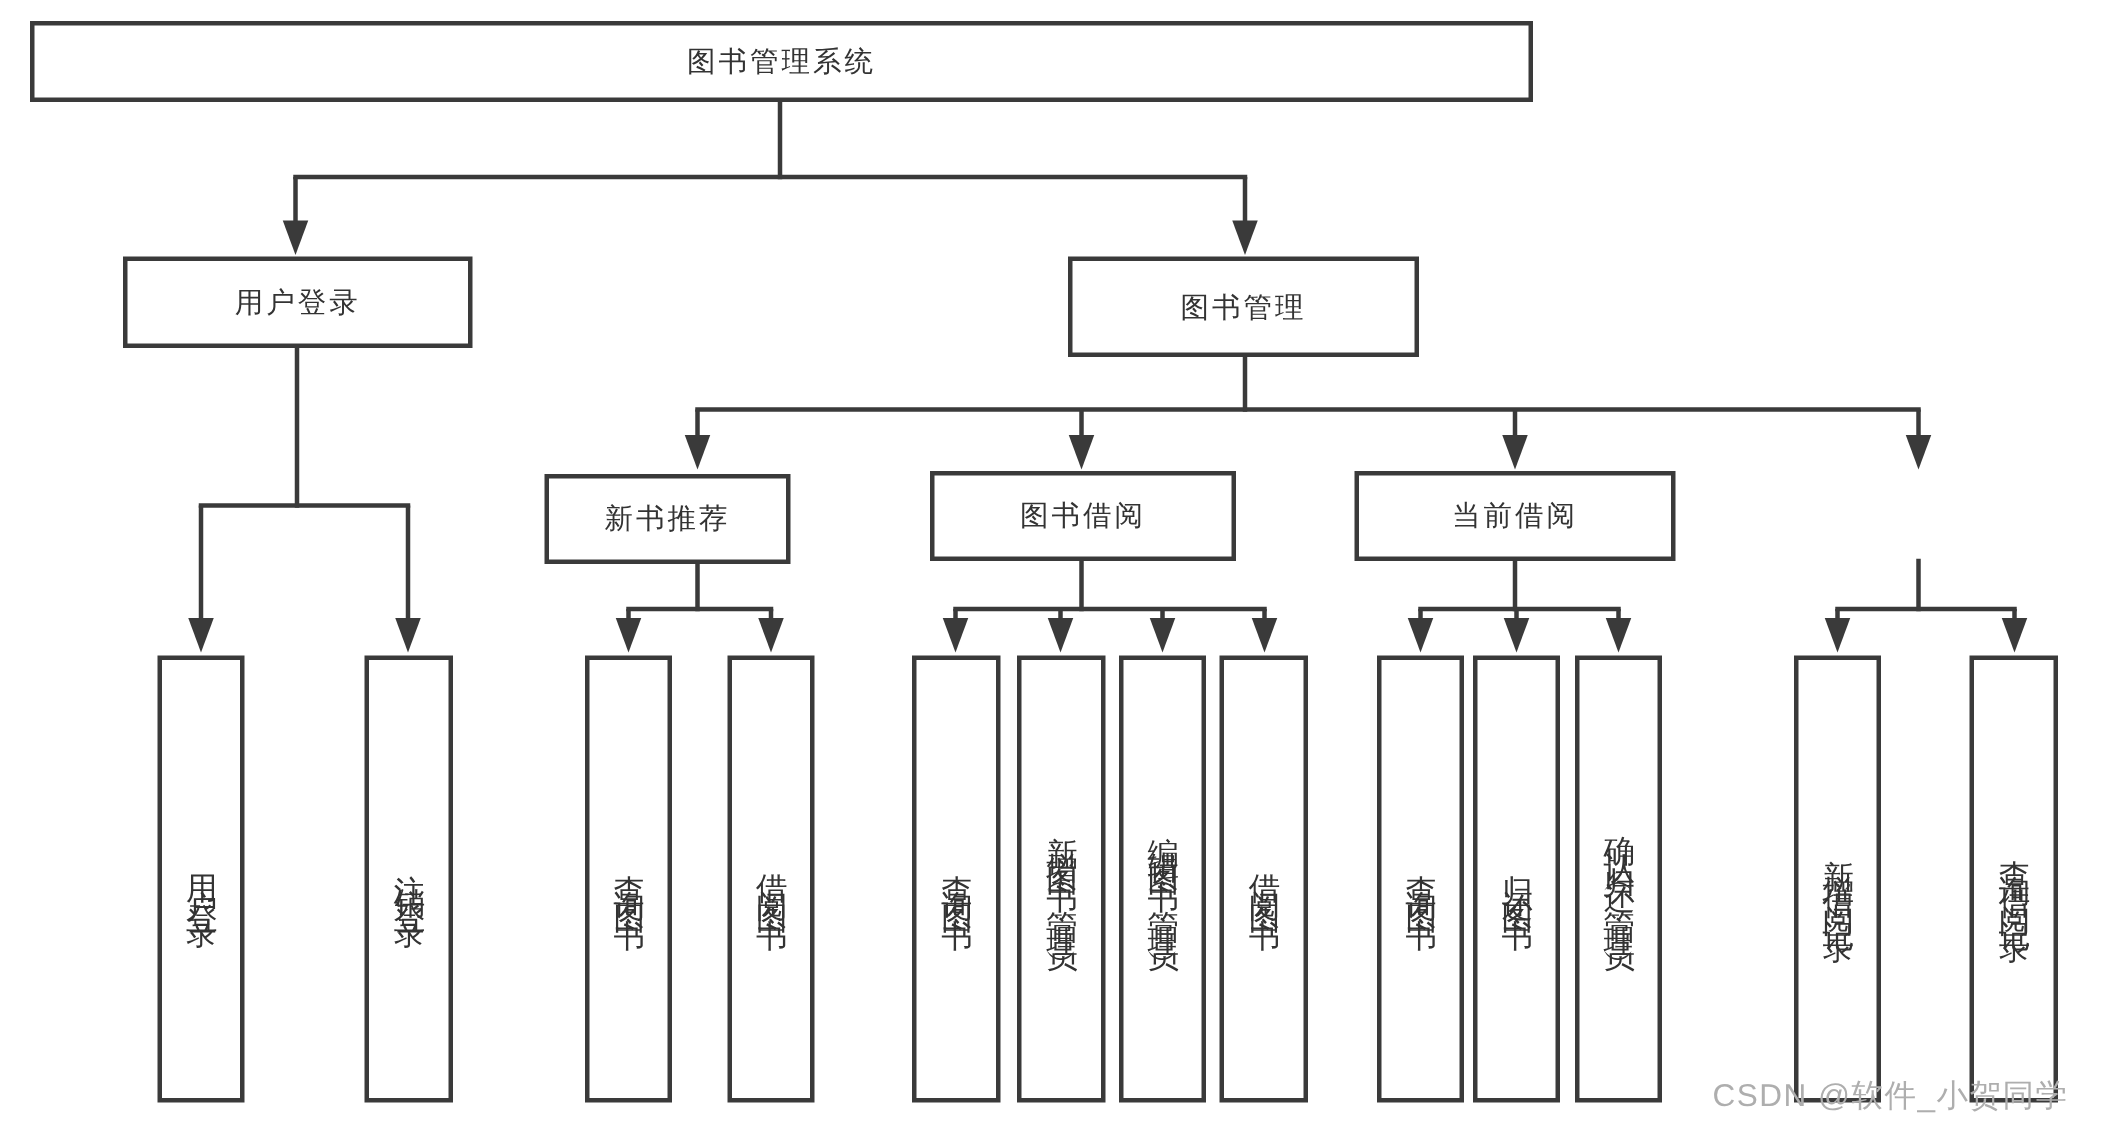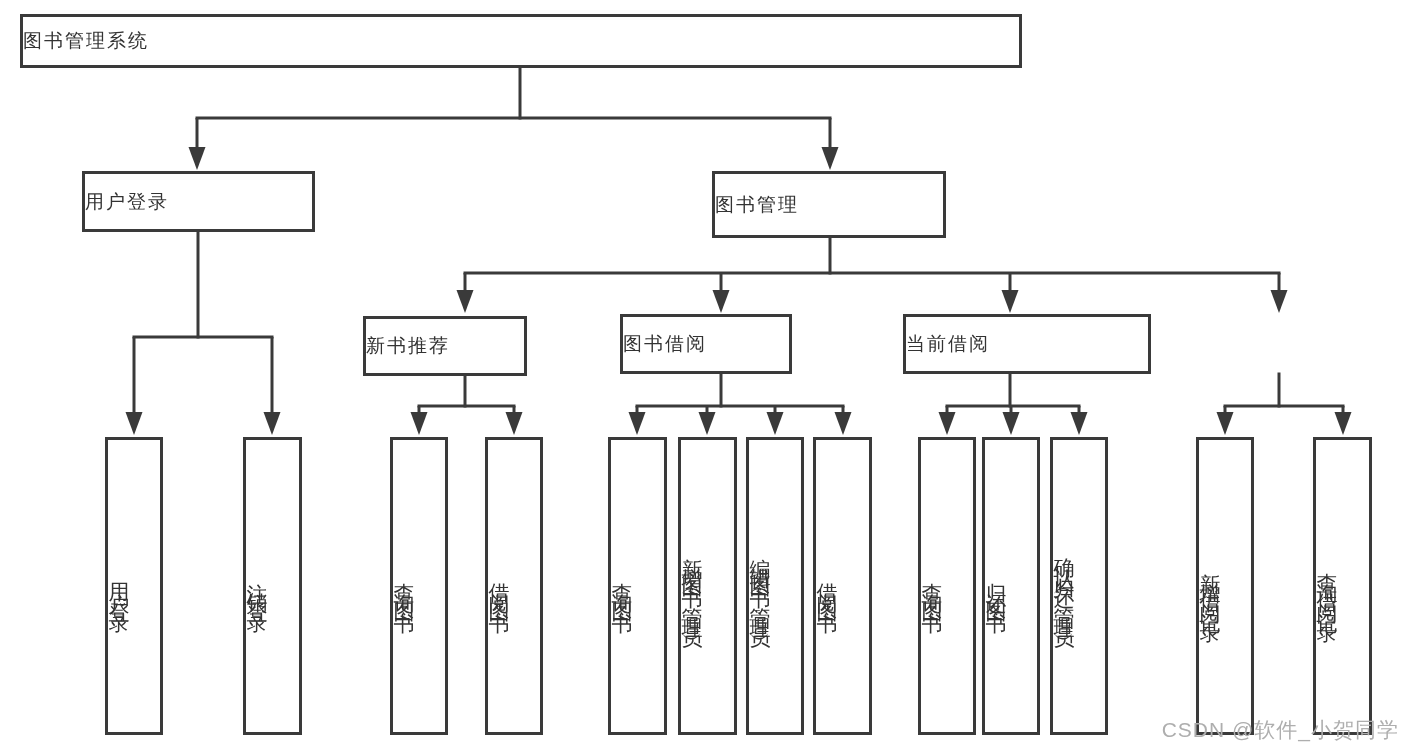--- a/index.html
+++ b/index.html
@@ -20,39 +20,39 @@
     overflow:hidden;
   }
   #connectors{
     position:absolute;left:0;top:0;width:1405px;height:747px;
     pointer-events:none;
   }
   .node{
     position:absolute;
     background:var(--box-bg);
     border:3px solid var(--line);
-    display:flex;align-items:center;
+    display:flex;align-items:center;justify-content:center;
     color:var(--text);
     z-index:2;
   }
   .hbox span{
     font-size:19px;
     letter-spacing:2px;
     white-space:nowrap;
   }
   .vbox span{
     writing-mode:vertical-rl;
     text-orientation:mixed;
     font-size:21px;
     letter-spacing:10px;
     line-height:1.1;
   }
   .watermark{
     position:absolute;
-    right:6px;bottom:3px;
+    right:26px;bottom:3px;
     font-size:21px;
     color:var(--wm);
     letter-spacing:1px;
     z-index:10;
     white-space:nowrap;
   }
 </style>
 </head>
 <body>
 
@@ -120,24 +120,24 @@
   <div class="node hbox" style="left:82px;top:171px;width:233px;height:61px">
     <span>用户登录</span>
   </div>
   <div class="node hbox" style="left:712px;top:171px;width:234px;height:67px">
     <span>图书管理</span>
   </div>
 
   <div class="node hbox" style="left:363px;top:316px;width:164px;height:60px">
     <span>新书推荐</span>
   </div>
-  <div class="node hbox" style="left:620px;top:314px;width:172px;height:60px">
+  <div class="node hbox" style="left:620px;top:314px;width:204px;height:60px">
     <span>图书借阅</span>
   </div>
-  <div class="node hbox" style="left:903px;top:314px;width:248px;height:60px">
+  <div class="node hbox" style="left:903px;top:314px;width:214px;height:60px">
     <span>当前借阅</span>
   </div>
 
   <div class="node vbox" style="left:105px;top:437px;width:58px;height:298px">
     <span>用户登录</span>
   </div>
   <div class="node vbox" style="left:243px;top:437px;width:59px;height:298px">
     <span>注销登录</span>
   </div>
 

